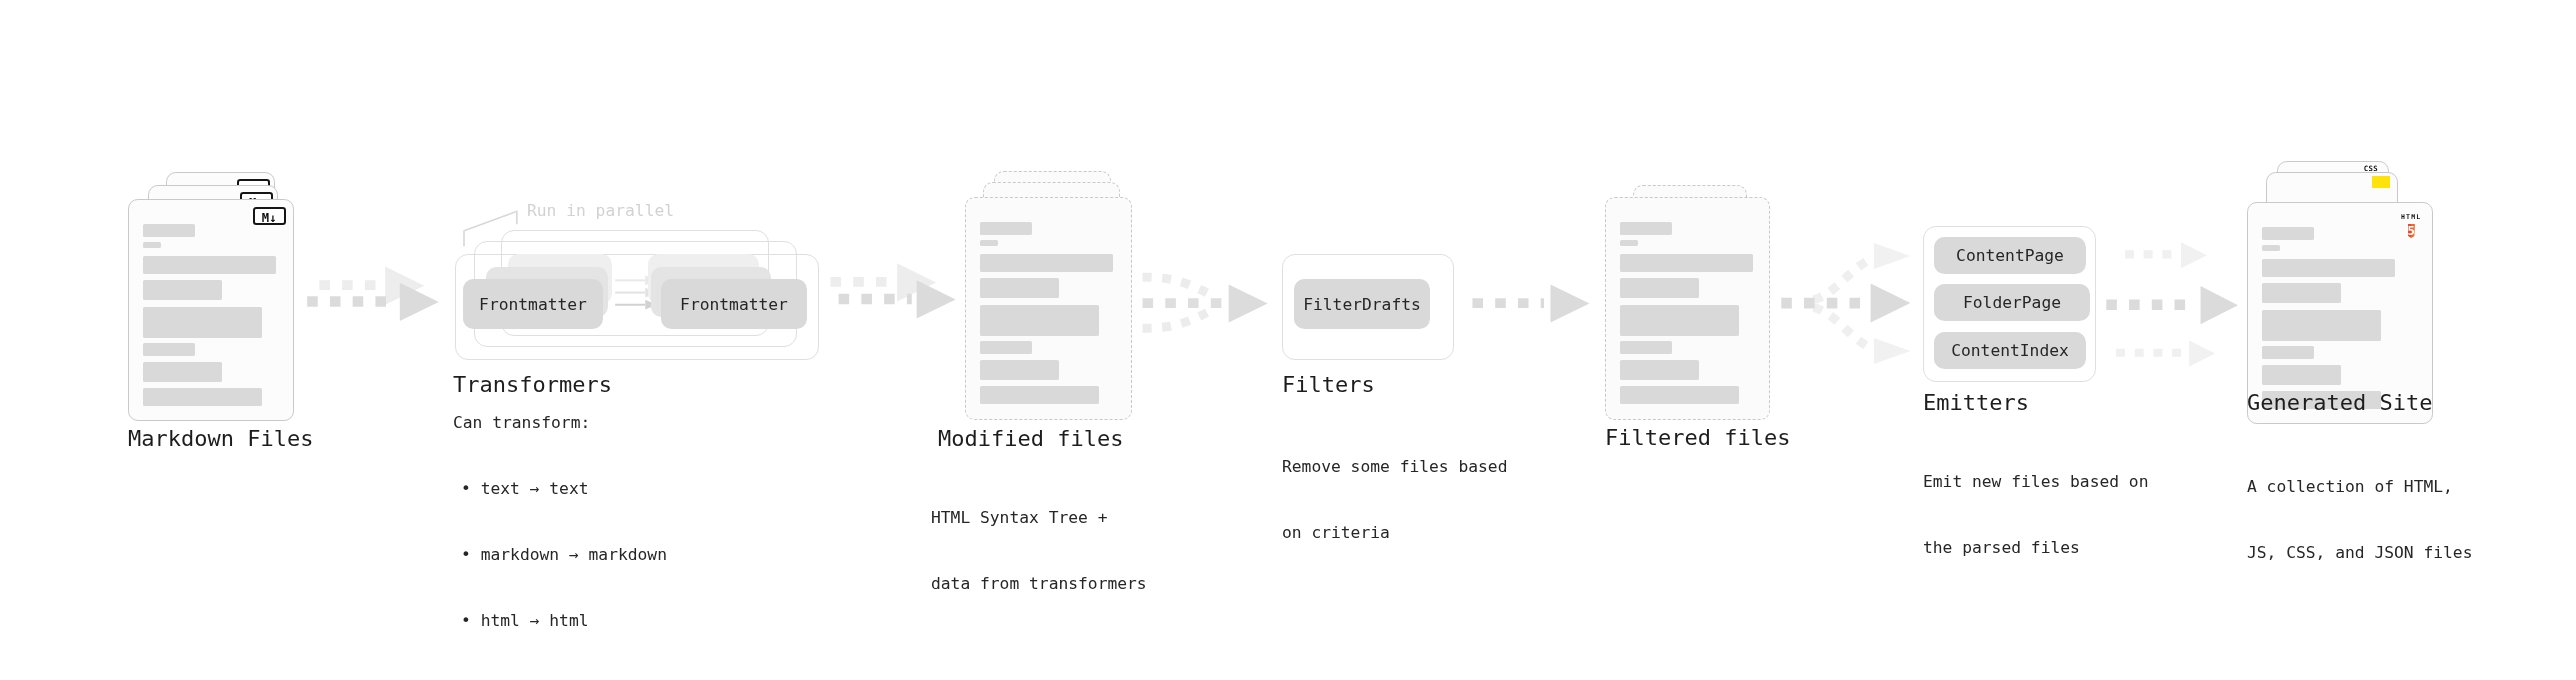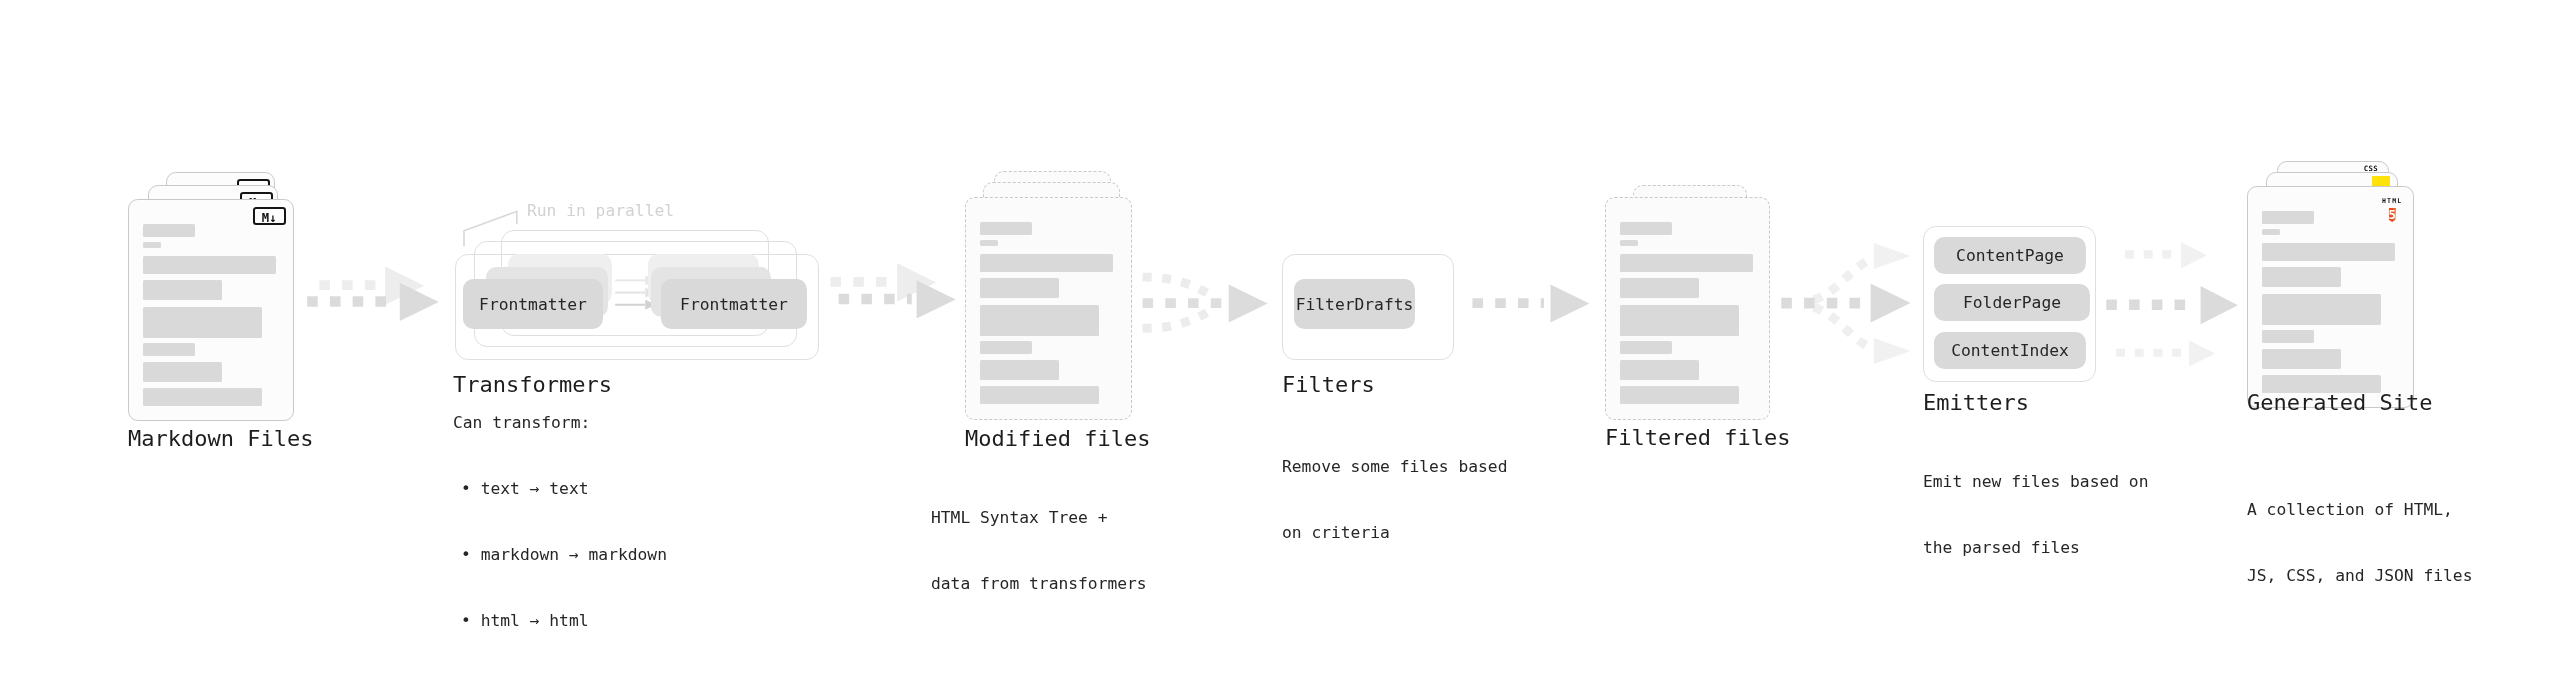--- a/index.html
+++ b/index.html
@@ -168,30 +168,30 @@
     <div class="doc dashed" style="left:965px;top:197px;width:167px;height:223px">
       <i class="bar r1"></i>
       <i class="bar r2"></i>
       <i class="bar r3"></i>
       <i class="bar r4"></i>
       <i class="bar r5"></i>
       <i class="bar r6"></i>
       <i class="bar r7"></i>
       <i class="bar r8"></i>
     </div>
-    <div class="heading" style="left:965px;top:428px">Modified files</div>
+    <div class="heading" style="left:938px;top:428px">Modified files</div>
     <div class="subtitle" style="left:931px;top:463px">
       <div>HTML Syntax Tree +</div>
       <div>data from transformers</div>
     </div>
   </div>
 
   <div class="stage">
     <div class="frame" style="left:1282px;top:254px;width:172px;height:106px"></div>
-    <div class="pill" style="left:1294px;top:279px;width:121px;height:50px">FilterDrafts</div>
+    <div class="pill" style="left:1294px;top:279px;width:136px;height:50px">FilterDrafts</div>
     <div class="heading" style="left:1282px;top:374px">Filters</div>
     <div class="subtitle" style="left:1282px;top:412px">
       <div>Remove some files based</div>
       <div>on criteria</div>
     </div>
   </div>
 
   <div class="stage">
     <div class="doc dashed" style="left:1633px;top:185px;width:114px;height:49px"></div>
     <div class="doc dashed" style="left:1605px;top:197px;width:165px;height:223px">
@@ -220,35 +220,35 @@
   </div>
 
   <div class="stage">
     <div class="doc" style="left:2277px;top:161px;width:112px;height:81px">
       <span class="css-badge">CSS</span>
       <span class="css-bar"></span>
     </div>
     <div class="doc" style="left:2266px;top:172px;width:132px;height:81px">
       <span class="js-badge"></span>
     </div>
-    <div class="doc" style="left:2247px;top:186px;width:167px;height:222px">
+    <div class="doc" style="left:2247px;top:202px;width:186px;height:222px">
       <span class="html5">
         <span class="lbl">HTML</span>
         <span class="shield">5</span>
       </span>
       <i class="bar r1"></i>
       <i class="bar r2"></i>
       <i class="bar r3"></i>
       <i class="bar r4"></i>
       <i class="bar r5"></i>
       <i class="bar r6"></i>
       <i class="bar r7"></i>
       <i class="bar r8"></i>
     </div>
     <div class="heading" style="left:2247px;top:392px">Generated Site</div>
-    <div class="subtitle" style="left:2247px;top:455px">
+    <div class="subtitle" style="left:2247px;top:432px">
       <div>A collection of HTML,</div>
       <div>JS, CSS, and JSON files</div>
     </div>
   </div>
 
 </div>
 
 
 </body></html>

